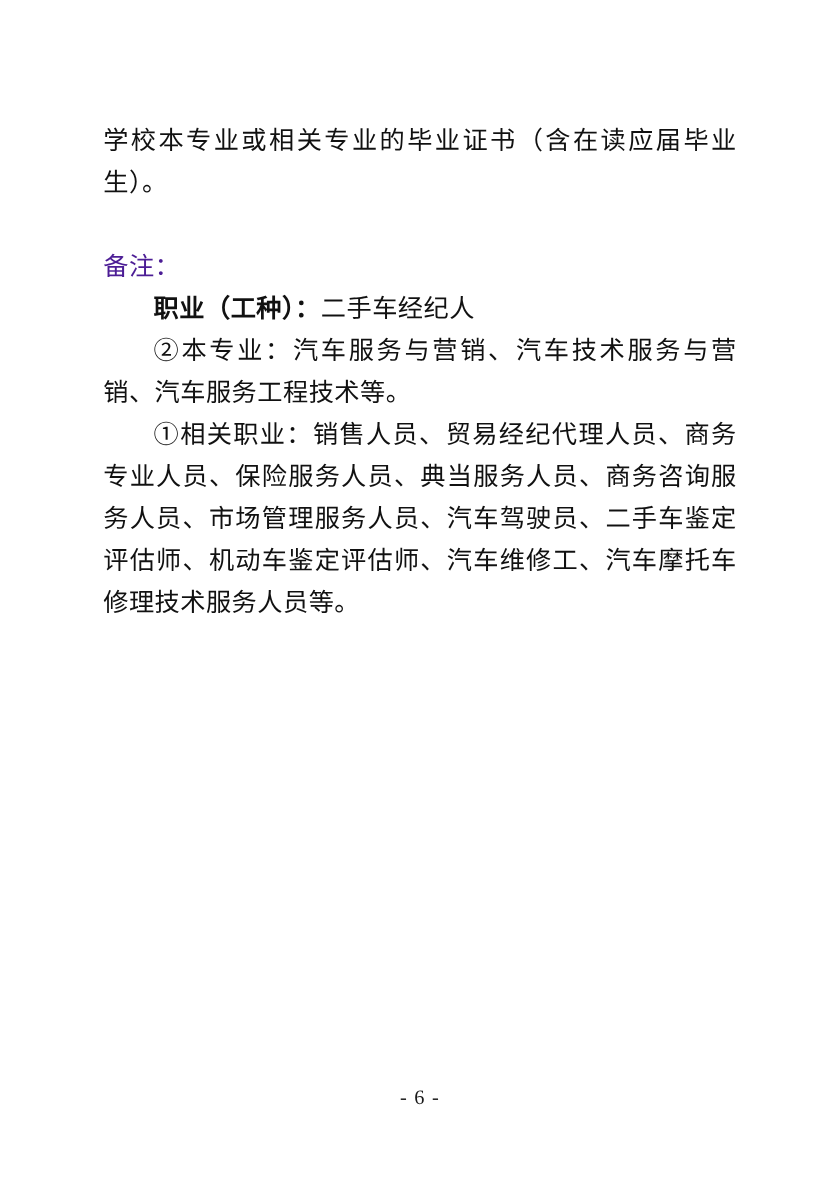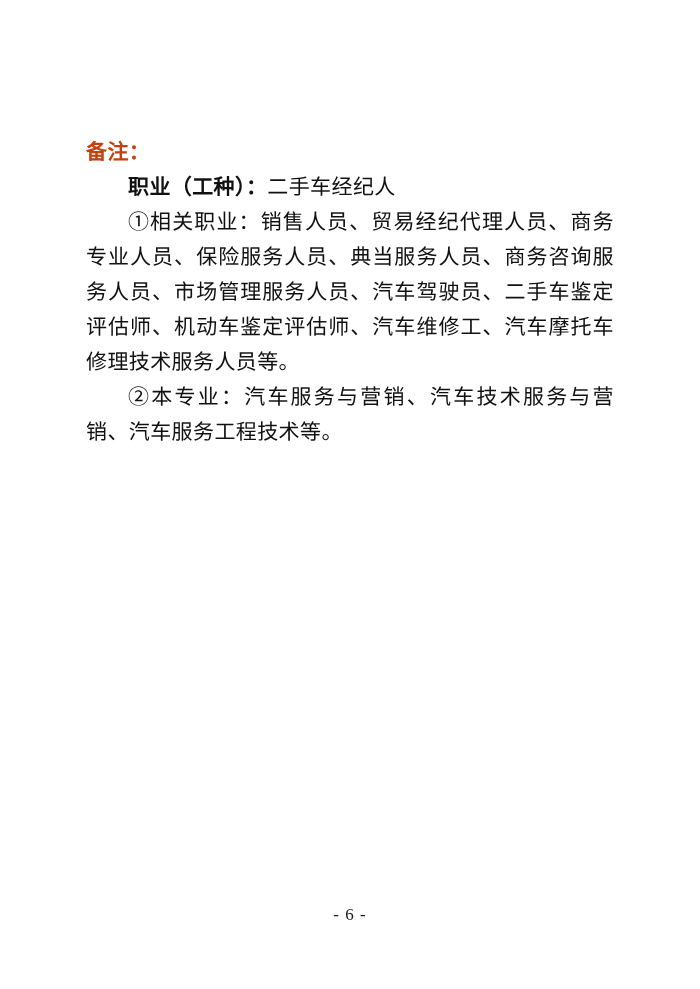--- a/index.html
+++ b/index.html
@@ -45,24 +45,24 @@
     text-indent: 2em;
   }
 
   .spacer-line {
     height: 35px;
   }
 
   .section-heading {
     font-size: 21px;
     line-height: 35px;
-    font-weight: 700;
+    font-weight: 400;
     letter-spacing: 0.4px;
     margin: 0;
-    color: #c2410c;
+    color: #4c1d95;
   }
 
   .label-bold {
     font-weight: 700;
     letter-spacing: 0.4px;
   }
 
   .page-footer {
     position: absolute;
     left: 0;
@@ -76,29 +76,30 @@
     font-family: "Liberation Serif", "DejaVu Serif", serif;
   }
 </style>
 </head>
 <body>
 
 <div class="page">
 
   <div class="body-column">
 
+    <p class="doc-line">学校本专业或相关专业的毕业证书（含在读应届毕业生）。</p>
 
     <div class="spacer-line"></div>
 
     <p class="section-heading">备注：</p>
 
     <p class="doc-para indent-2"><span class="label-bold">职业（工种）：</span><span>二手车经纪人</span></p>
 
+    <p class="doc-para indent-2"><span>②本专业：</span><span>汽车服务与营销、汽车技术服务与营销、汽车服务工程技术等。</span></p>
+
     <p class="doc-para indent-2"><span>①相关职业：</span><span>销售人员、贸易经纪代理人员、商务专业人员、保险服务人员、典当服务人员、商务咨询服务人员、市场管理服务人员、汽车驾驶员、二手车鉴定评估师、机动车鉴定评估师、汽车维修工、汽车摩托车修理技术服务人员等。</span></p>
-
-    <p class="doc-para indent-2"><span>②本专业：</span><span>汽车服务与营销、汽车技术服务与营销、汽车服务工程技术等。</span></p>
 
 
   </div>
 
   <div class="page-footer">- 6 -</div>
 
 </div>
 
 </body></html>

